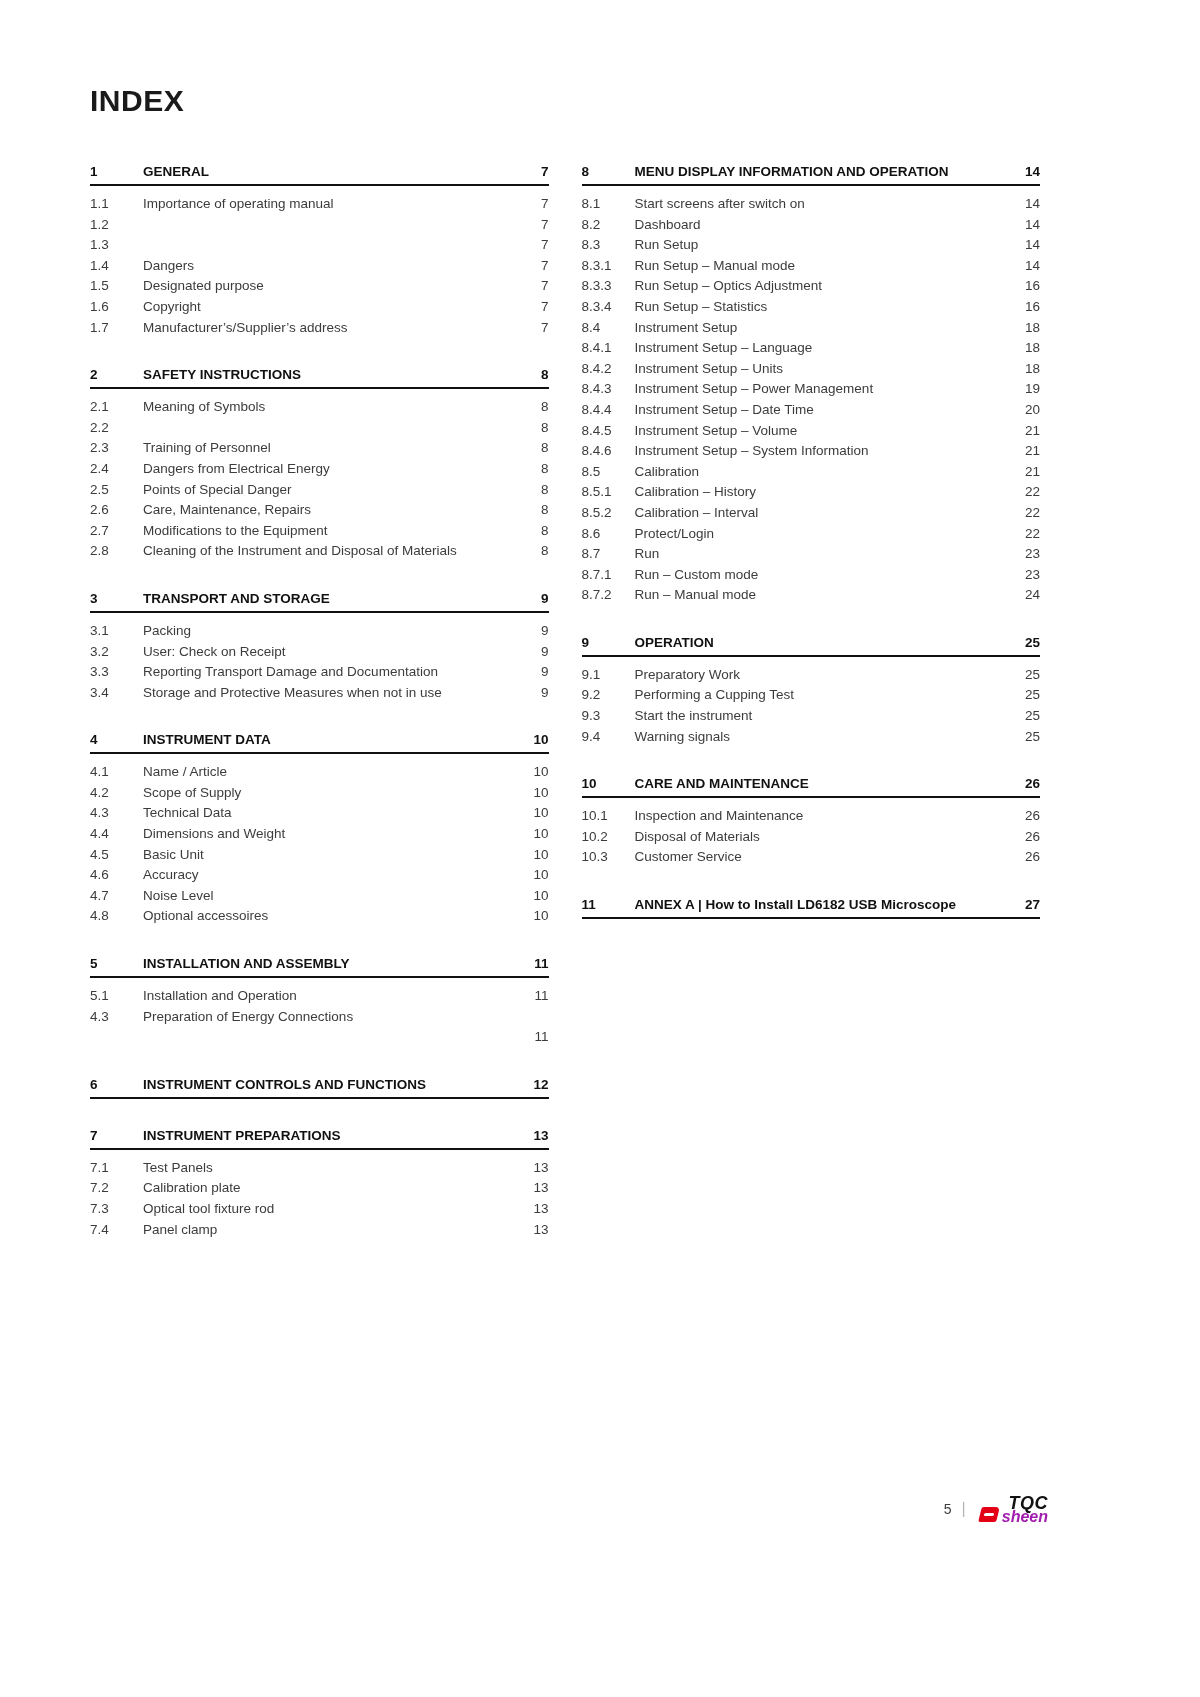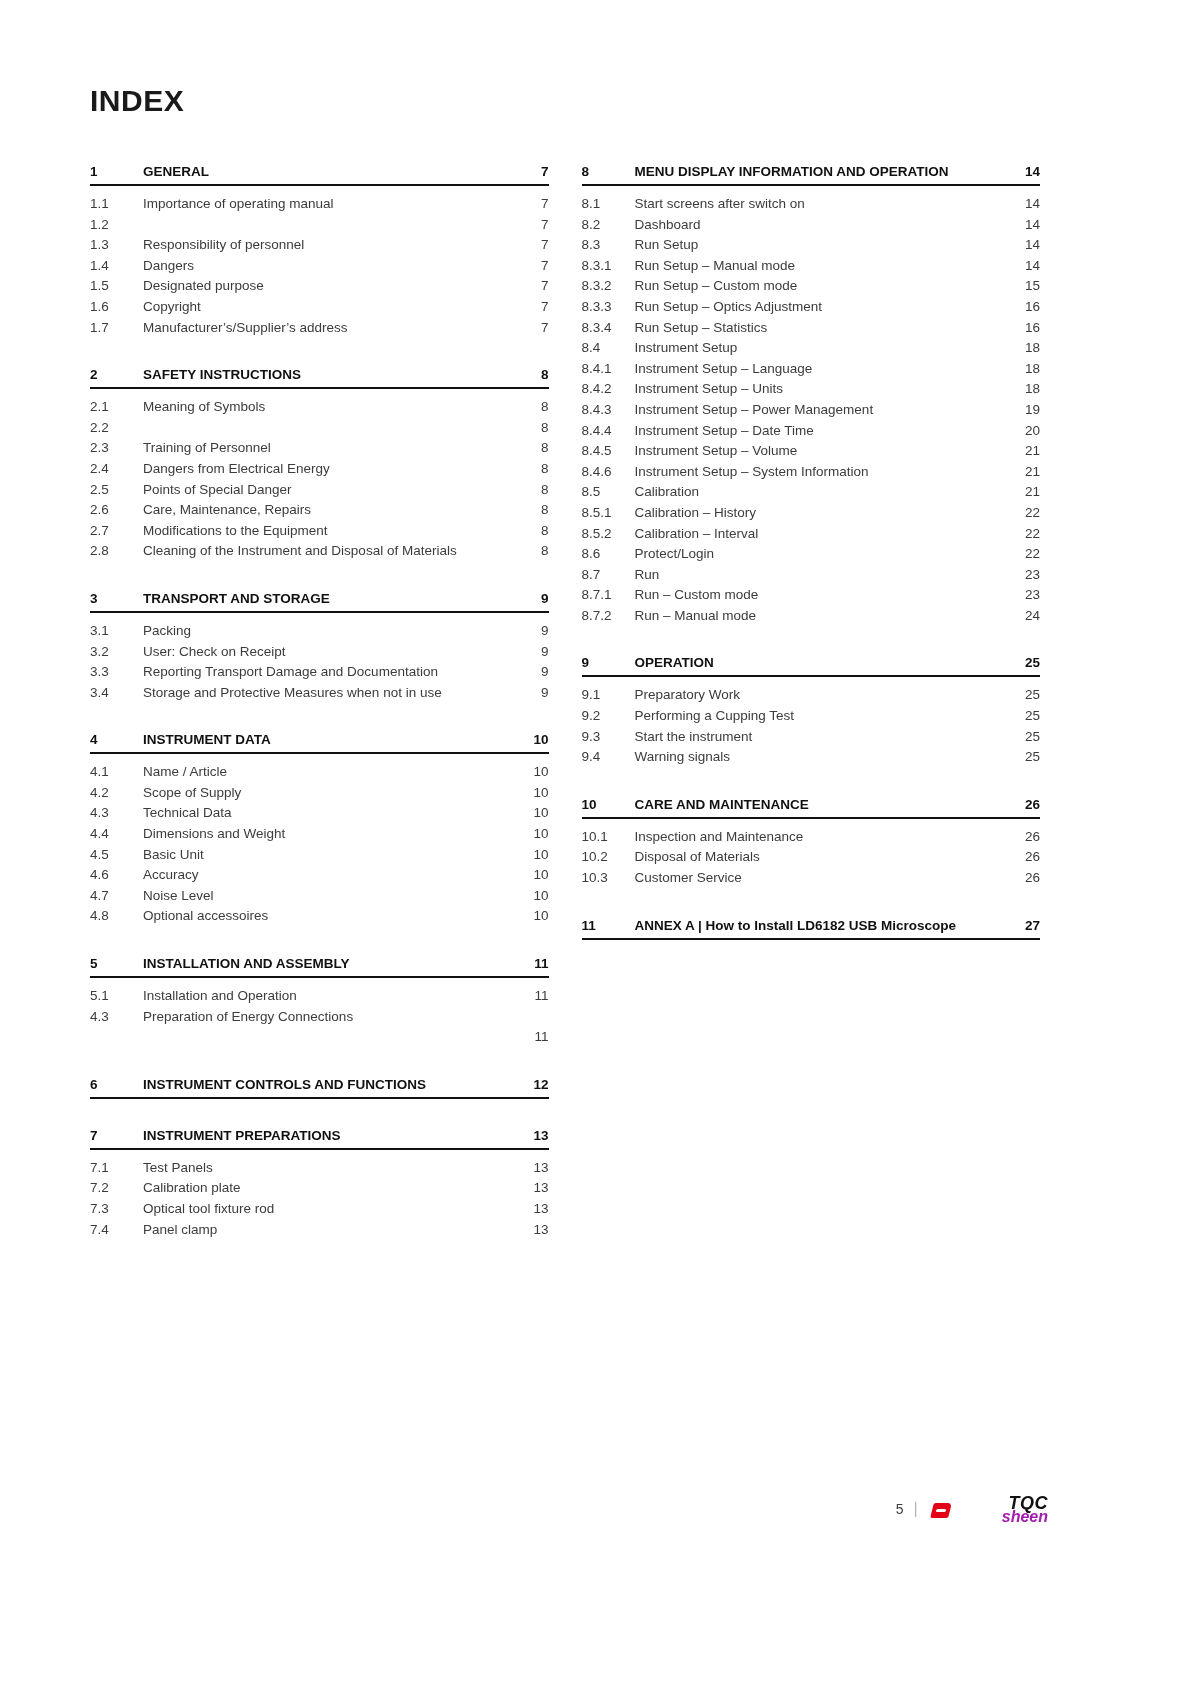--- a/index.html
+++ b/index.html
@@ -58,21 +58,21 @@
   }
   .footer-page {
     font-size: 14px;
     color: #3c3c3c;
   }
   .footer-sep {
     font-size: 16px;
     color: #b5b5b5;
     font-weight: 300;
   }
-  .logo { display: flex; align-items: center; gap: 48px; }
+  .logo { display: flex; align-items: flex-end; }
   .logo-icon {
     width: 18px;
     height: 15px;
     background: #e30016;
     transform: skew(-14deg);
     border-radius: 2px 4px 2px 2px;
     margin: 2px 4px 0 4px;
     position: relative;
   }
   .logo-icon::after {
@@ -119,21 +119,20 @@
             <span class="num">1.1</span>
             <span class="title">Importance of operating manual</span>
             <span class="pg">7</span>
           </div>
           <div class="item">
             <span class="num">1.2</span>
             <span class="pg">7</span>
           </div>
           <div class="item">
             <span class="num">1.3</span>
-            <span class="title">Responsibility of personnel</span>
             <span class="pg">7</span>
           </div>
           <div class="item">
             <span class="num">1.4</span>
             <span class="title">Dangers</span>
             <span class="pg">7</span>
           </div>
           <div class="item">
             <span class="num">1.5</span>
             <span class="title">Designated purpose</span>
@@ -346,25 +345,20 @@
           </div>
           <div class="item">
             <span class="num">8.3</span>
             <span class="title">Run Setup</span>
             <span class="pg">14</span>
           </div>
           <div class="item">
             <span class="num">8.3.1</span>
             <span class="title">Run Setup – Manual mode</span>
             <span class="pg">14</span>
-          </div>
-          <div class="item">
-            <span class="num">8.3.2</span>
-            <span class="title">Run Setup – Custom mode</span>
-            <span class="pg">15</span>
           </div>
           <div class="item">
             <span class="num">8.3.3</span>
             <span class="title">Run Setup – Optics Adjustment</span>
             <span class="pg">16</span>
           </div>
           <div class="item">
             <span class="num">8.3.4</span>
             <span class="title">Run Setup – Statistics</span>
             <span class="pg">16</span>

